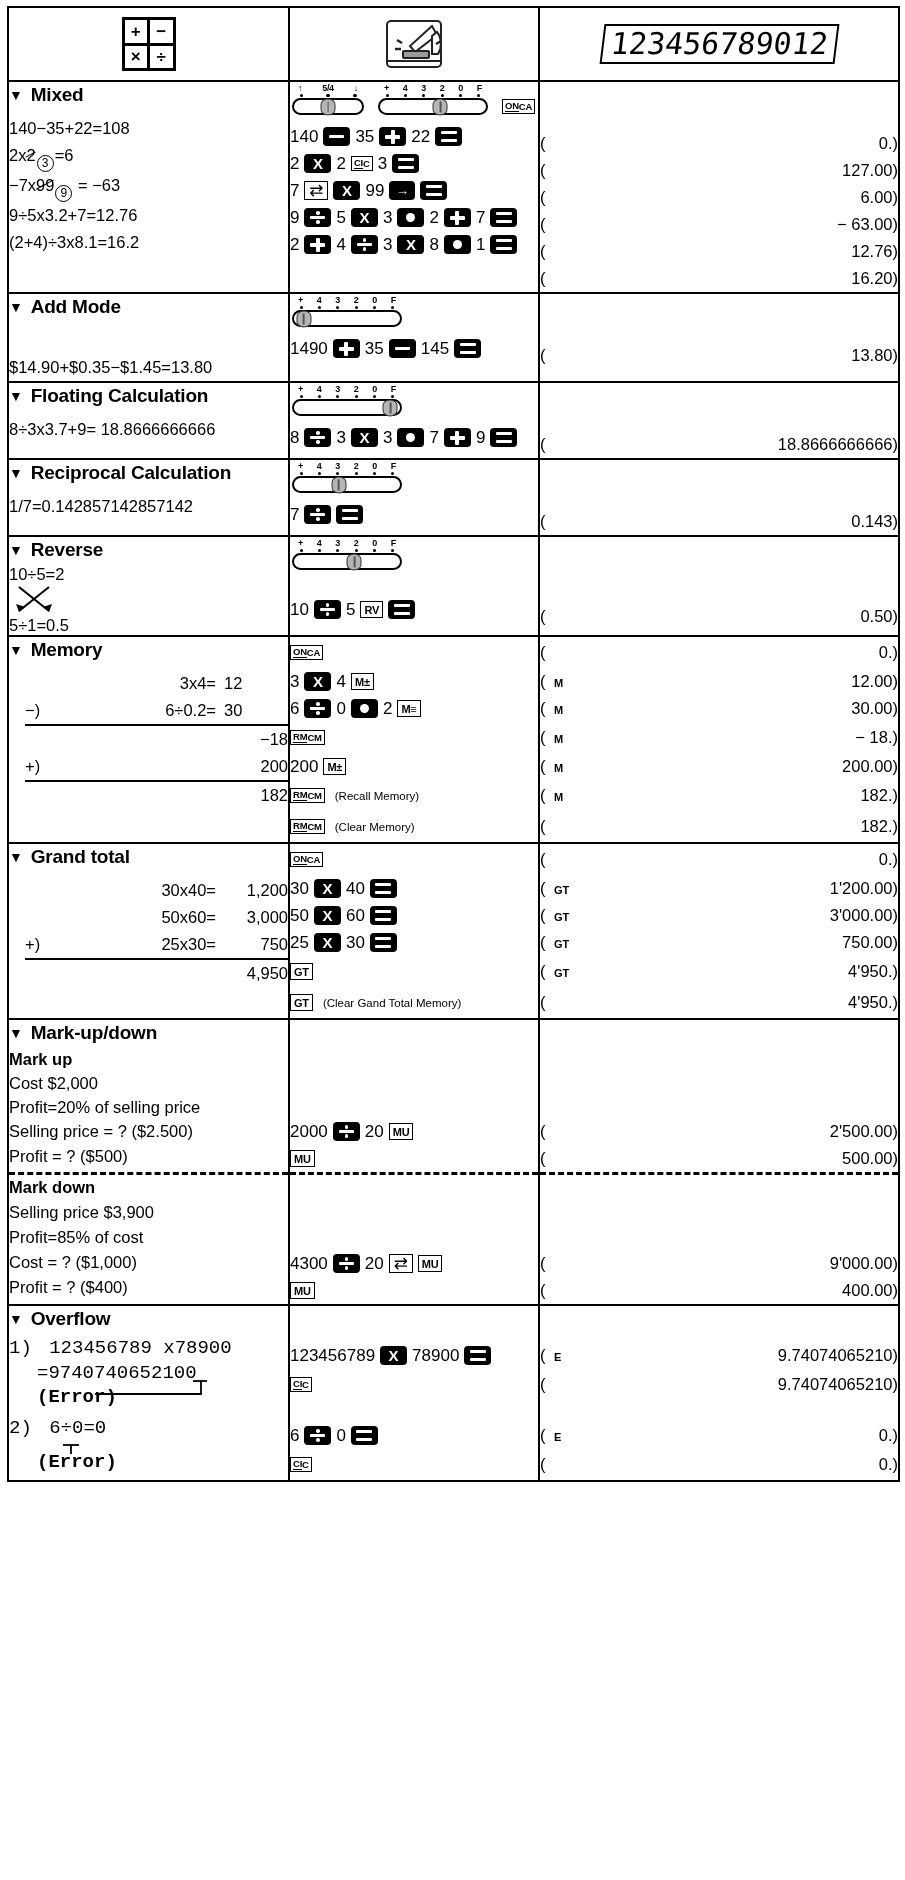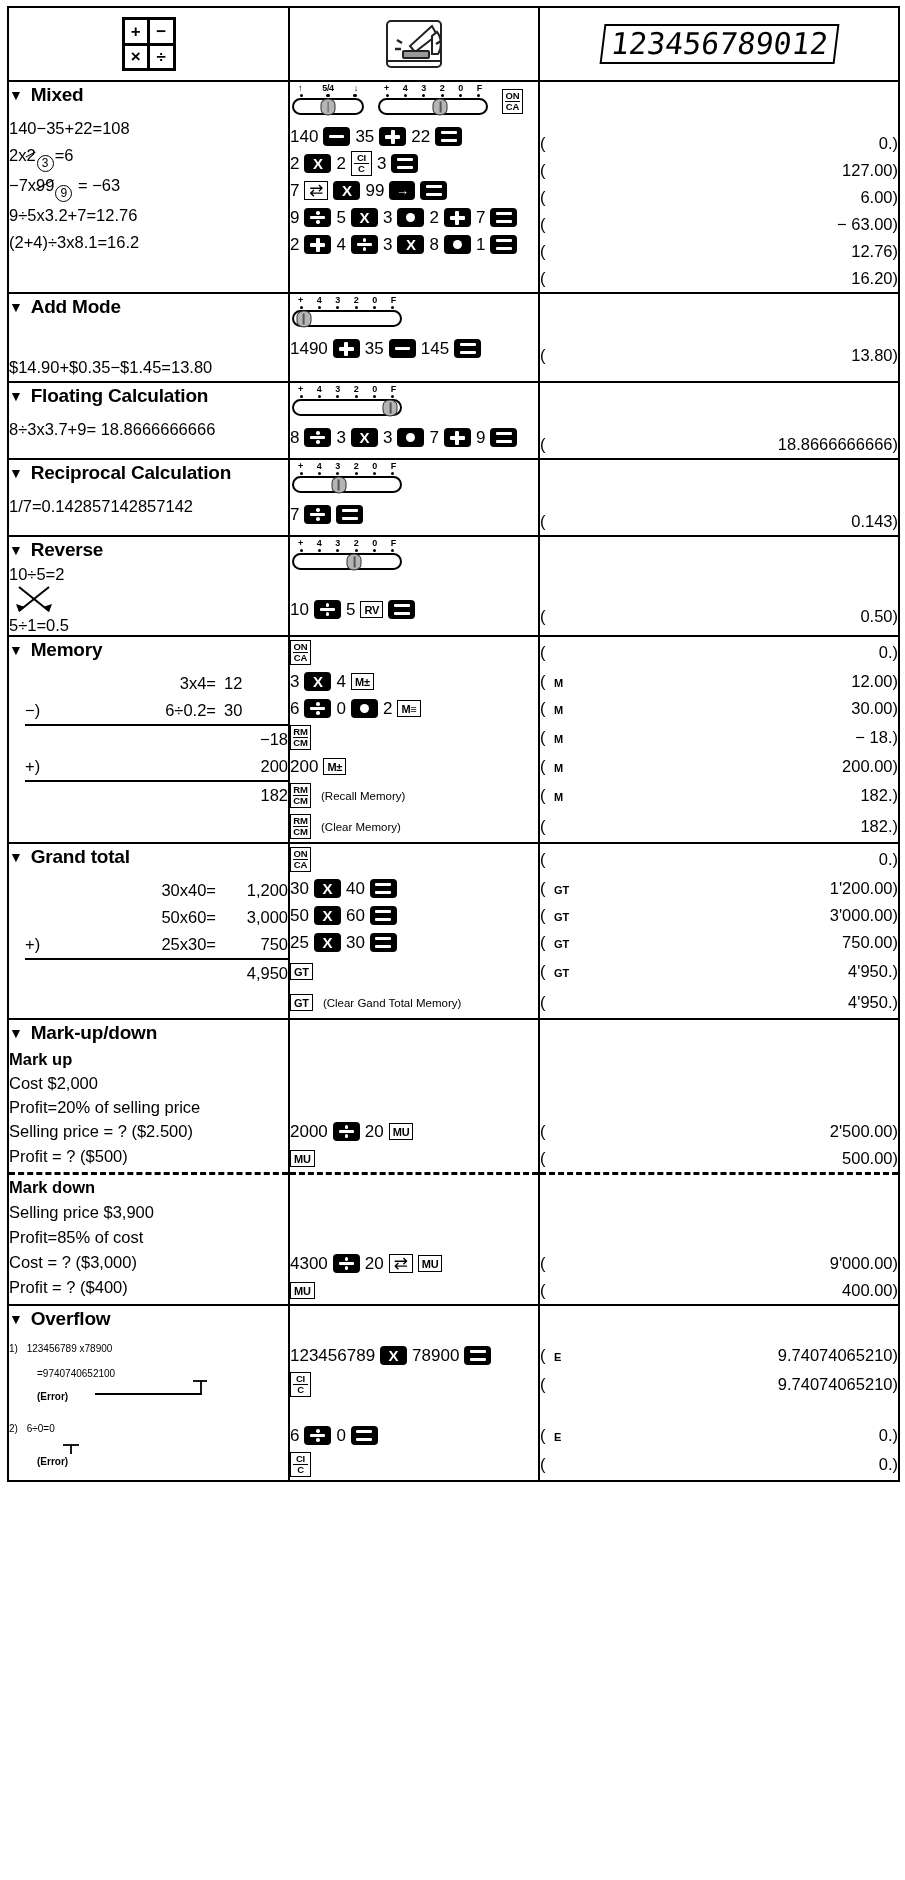--- a/index.html
+++ b/index.html
@@ -117,21 +117,21 @@
     align-items: center;
     gap: 8px;
   }
   .tri { font-size: 14px; line-height: 1; }
 
   .line {
     font-size: 16.5px;
     line-height: 27px;
     white-space: nowrap;
   }
-  .line.sm { font-size: 10px; }
+  .line.sm { font-size: 19px; font-family: Liberation Mono, monospace; }
 
   
   .krow {
     display: flex;
     align-items: center;
     gap: 5px;
     height: 27px;
     font-size: 17px;
     white-space: nowrap;
   }
@@ -160,21 +160,21 @@
   .kb.div::before { content:""; position:absolute; width:15px; height:3.2px; background:#fff; border-radius:1px; }
   .kb.div i { position:absolute; width:3.6px; height:3.6px; background:#fff; border-radius:50%; }
   .kb.div i.t { top:3.2px; }
   .kb.div i.b { bottom:3.2px; }
   .kb.times { font-size: 15px; font-weight: 900; font-family:"Liberation Sans",sans-serif; }
   .kb.dot::after { content:""; width:9px; height:9px; background:#fff; border-radius:50%; }
 
   
   .kw {
     display: inline-flex;
-    flex-direction: column;
+    flex-direction: row;
     align-items: center;
     justify-content: center;
     border: 1.6px solid #000;
     background: #fff;
     color: #000;
     font-size: 9.5px;
     font-weight: bold;
     line-height: 10px;
     padding: 1px 2px;
     min-width: 21px;
@@ -1004,21 +1004,21 @@
     <td class="dashcell" style="border-top:none;border-bottom:none;">
             <div class="dashrule"></div>
           </td>
   </tr>
 
   <tr>
     <td class="sub-pad" style="border-top:none;">
       <div class="line bold" style="line-height:25px">Mark down</div>
       <div class="line" style="line-height:25px">Selling price $3,900</div>
       <div class="line" style="line-height:25px">Profit=85% of cost</div>
-      <div class="line" style="line-height:25px">Cost = ? ($3,000)</div>
+      <div class="line" style="line-height:25px">Cost = ? ($1,000)</div>
       <div class="line" style="line-height:25px">Profit = ? ($400)</div>
     </td>
     <td class="sub-pad-k" style="border-top:none;">
       <div style="height:75px"></div>
       <div class="krow">
         <span>4300</span>
               <span class="kb div">
                 <i class="t"></i>
                 <i class="b"></i>
               </span>

